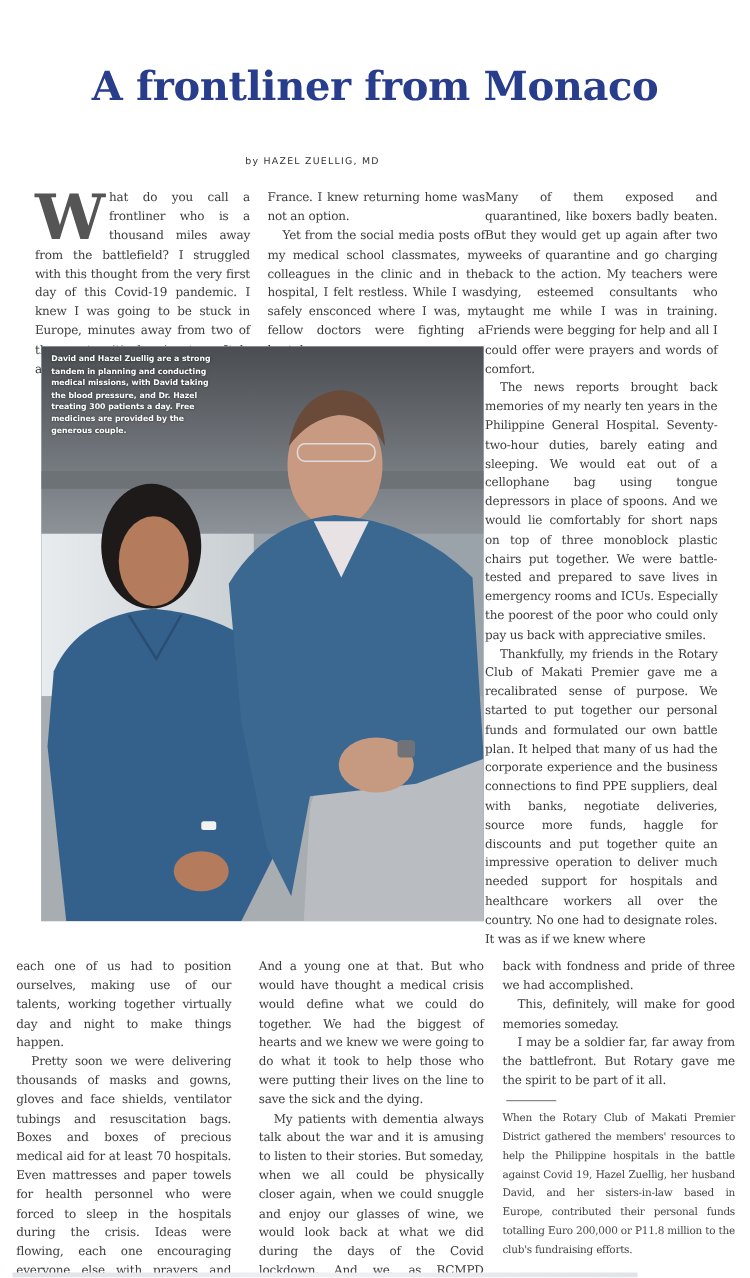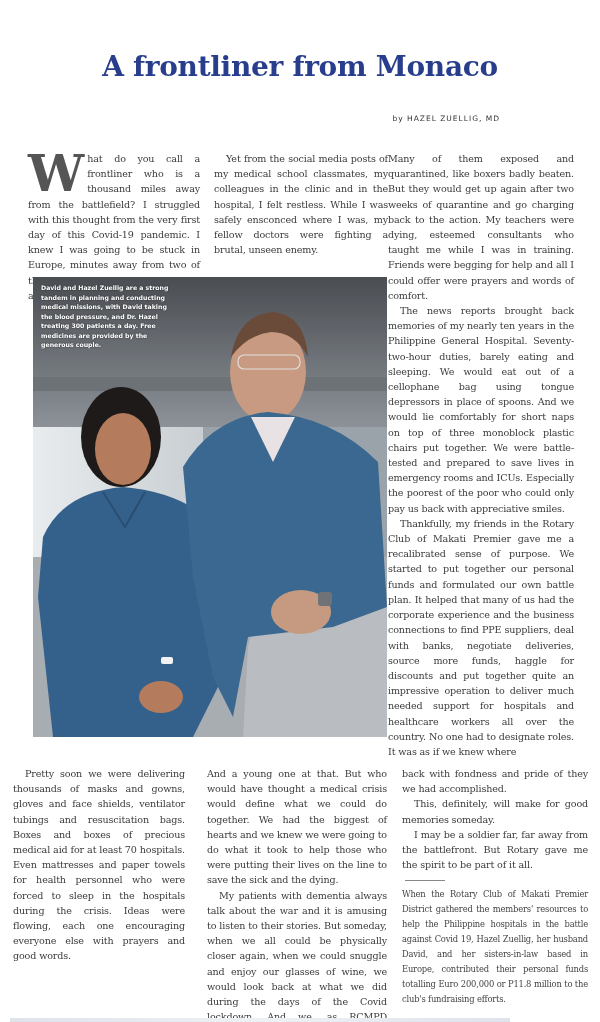--- a/index.html
+++ b/index.html
@@ -1,25 +1,25 @@
 <!DOCTYPE html>
 <html><head>
 <meta charset="utf-8">
 <style>
   * { box-sizing: border-box; margin: 0; padding: 0; }
   html, body { width: 600px; height: 1022px; background: #ffffff; overflow: hidden; }
   body { position: relative; font-family: "DejaVu Serif", serif; color: #3d3d3d; }
 
   .title {
     position: absolute; left: 0; top: 50px; width: 600px; text-align: center;
-    font-family: "DejaVu Serif", serif; font-weight: bold; font-size: 28px;
+    font-family: "DejaVu Serif", serif; font-weight: bold; font-size: 32px;
     color: #283d8c; letter-spacing: -0.3px;
   }
   .byline {
-    position: absolute; left: 0; top: 114px; width: 500px; text-align: right;
+    position: absolute; left: 0; top: 124px; width: 500px; text-align: center;
     font-family: "DejaVu Sans", sans-serif; font-size: 7.5px; letter-spacing: 1px;
     color: #333;
   }
 
   .col {
     position: absolute; font-size: 9.6px; line-height: 15.2px;
     text-align: justify; color: #3b3b3b; font-family: "DejaVu Serif", serif;
     letter-spacing: -0.15px;
   }
   .col p { text-indent: 12px; }
@@ -61,20 +61,21 @@
 <h1 class="title">A frontliner from Monaco</h1>
 <div class="byline">by HAZEL ZUELLIG, MD</div>
 
 <div class="col" style="left:28px; top:151px; width:172px;">
   <p class="noindent">
     <span class="dropcap">W</span><span>hat do you call a frontliner who is a thousand miles away from the battlefield? I struggled with this thought from the very first day of this Covid-19 pandemic. I knew I was going to be stuck in Europe, minutes away from two of the most critical epicentres, Italy and</span>
   </p>
 </div>
 
 <div class="col" style="left:214px; top:151px; width:174px;">
+  <p class="noindent">France. I knew returning home was not an option.</p>
   <p>Yet from the social media posts of my medical school classmates, my colleagues in the clinic and in the hospital, I felt restless. While I was safely ensconced where I was, my fellow doctors were fighting a brutal, unseen enemy.</p>
 </div>
 
 <div class="col" style="left:388px; top:151px; width:186px;">
   <p class="noindent">Many of them exposed and quarantined, like boxers badly beaten. But they would get up again after two weeks of quarantine and go charging back to the action. My teachers were dying, esteemed consultants who taught me while I was in training. Friends were begging for help and all I could offer were prayers and words of comfort.</p>
   <p>The news reports brought back memories of my nearly ten years in the Philippine General Hospital. Seventy-two-hour duties, barely eating and sleeping. We would eat out of a cellophane bag using tongue depressors in place of spoons. And we would lie comfortably for short naps on top of three monoblock plastic chairs put together. We were battle-tested and prepared to save lives in emergency rooms and ICUs. Especially the poorest of the poor who could only pay us back with appreciative smiles.</p>
   <p>Thankfully, my friends in the Rotary Club of Makati Premier gave me a recalibrated sense of purpose. We started to put together our personal funds and formulated our own battle plan. It helped that many of us had the corporate experience and the business connections to find PPE suppliers, deal with banks, negotiate deliveries, source more funds, haggle for discounts and put together quite an impressive operation to deliver much needed support for hospitals and healthcare workers all over the country. No one had to designate roles. It was as if we knew where</p>
 </div>
 
 <div class="photo">
@@ -108,30 +109,31 @@
     <path d="M218 140 L240 185 L262 140 Z" fill="#e8e2e4"></path>
     <ellipse cx="268" cy="335" rx="30" ry="22" fill="#c69a80"></ellipse>
     <rect x="285" y="315" width="14" height="14" rx="3" fill="#6f7378"></rect>
     <ellipse cx="128" cy="420" rx="22" ry="16" fill="#b47c5c"></ellipse>
     <rect x="128" y="380" width="12" height="7" rx="2" fill="#f2f2f2"></rect>
   </svg>
   <div class="photo-caption">David and Hazel Zuellig are a strong tandem in planning and conducting medical missions, with David taking the blood pressure, and Dr. Hazel treating 300 patients a day. Free medicines are provided by the generous couple.</div>
 </div>
 
 <div class="col" style="left:13px; top:766px; width:172px;">
+  <p class="noindent">each one of us had to position ourselves, making use of our talents, working together virtually day and night to make things happen.</p>
   <p>Pretty soon we were delivering thousands of masks and gowns, gloves and face shields, ventilator tubings and resuscitation bags. Boxes and boxes of precious medical aid for at least 70 hospitals. Even mattresses and paper towels for health personnel who were forced to sleep in the hospitals during the crisis. Ideas were flowing, each one encouraging everyone else with prayers and good words.</p>
 
 </div>
 
 <div class="col" style="left:207px; top:766px; width:180px;">
   <p class="noindent">And a young one at that. But who would have thought a medical crisis would define what we could do together. We had the biggest of hearts and we knew we were going to do what it took to help those who were putting their lives on the line to save the sick and the dying.</p>
   <p>My patients with dementia always talk about the war and it is amusing to listen to their stories. But someday, when we all could be physically closer again, when we could snuggle and enjoy our glasses of wine, we would look back at what we did during the days of the Covid lockdown. And we, as RCMPD members, would definitely look</p>
 </div>
 
 <div class="col" style="left:402px; top:766px; width:186px;">
-  <p class="noindent">back with fondness and pride of they we had accomplished.</p>
+  <p class="noindent">back with fondness and pride of three we had accomplished.</p>
   <p>This, definitely, will make for good memories someday.</p>
   <p>I may be a soldier far, far away from the battlefront. But Rotary gave me the spirit to be part of it all.</p>
 </div>
 
 <div class="rule-short"></div>
 <div class="footnote">When the Rotary Club of Makati Premier District gathered the members' resources to help the Philippine hospitals in the battle against Covid 19, Hazel Zuellig, her husband David, and her sisters-in-law based in Europe, contributed their personal funds totalling Euro 200,000 or P11.8 million to the club's fundraising efforts.</div>
 <div class="bottom-band"></div>
 
 </body></html>

